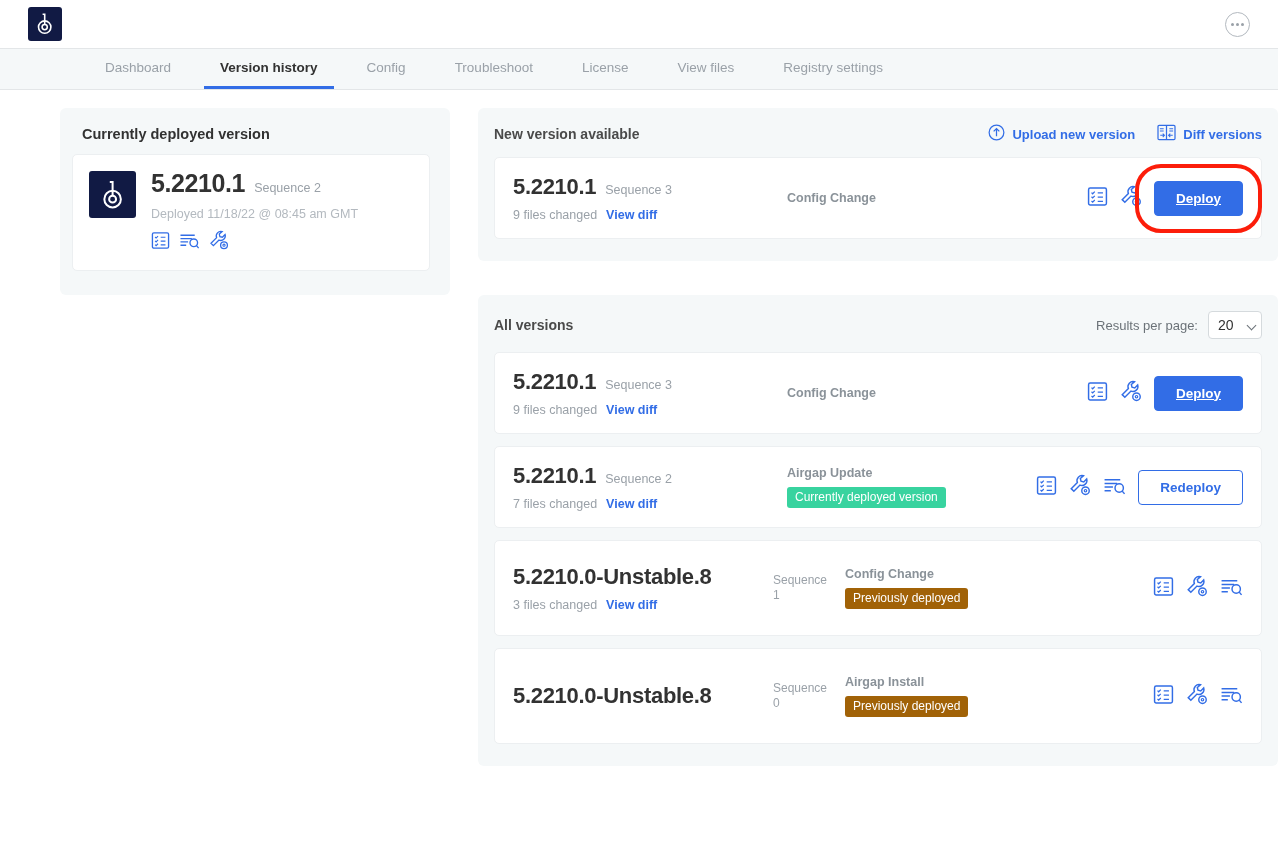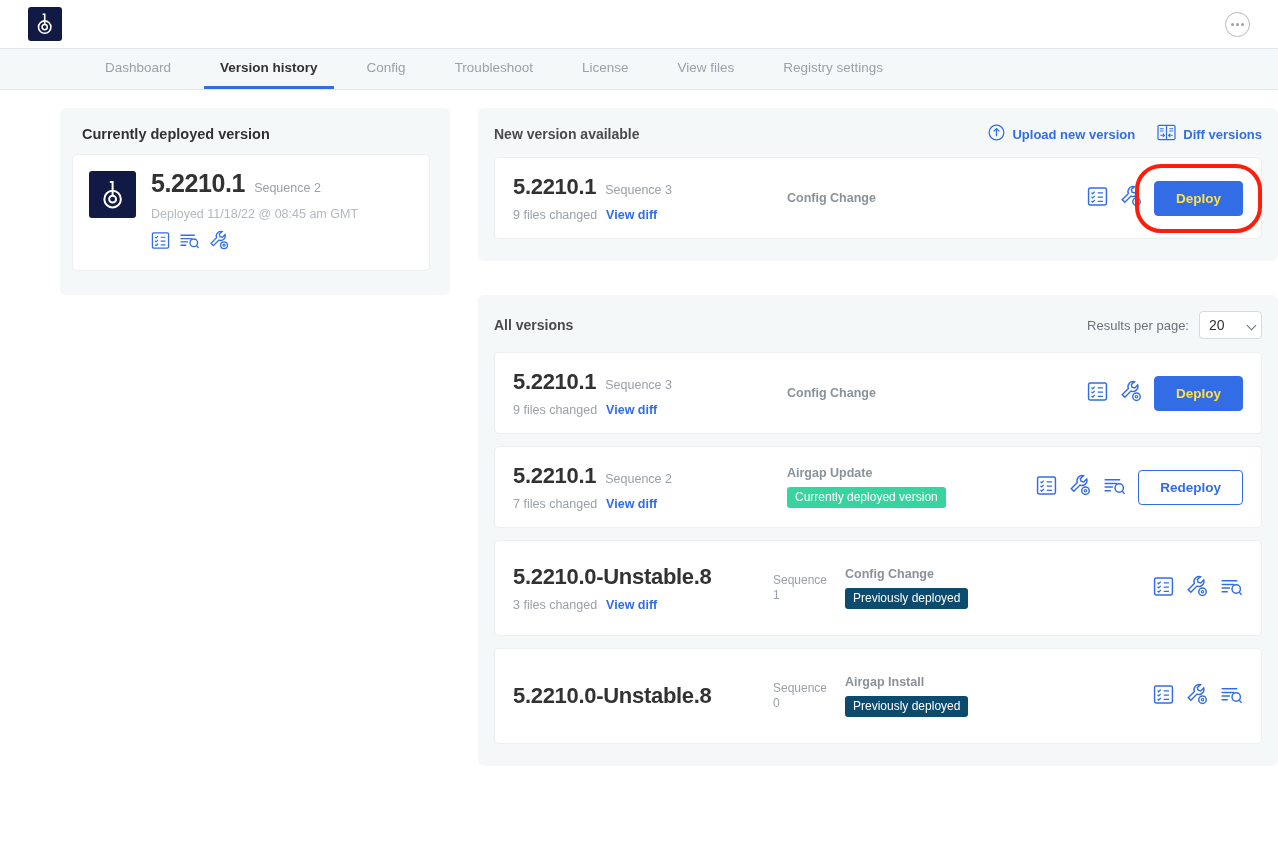--- a/index.html
+++ b/index.html
@@ -113,45 +113,45 @@
   .view-diff{ color:#326de6; font-weight:bold; }
   .col-seq{ width:58px; flex:none; font-size:12px; color:#9aa1a8; line-height:1.25; }
   .col-status{ flex:1 1 auto; padding-left:14px; }
   .status-type{ font-size:12.5px; color:#8a9299; font-weight:bold; }
   .badge{
     display:inline-block; margin-top:7px;
     padding:3px 8px 4px; border-radius:3px;
     font-size:12px; color:#ffffff;
   }
   .badge.green{ background:#38d39f; }
-  .badge.grey{ background:#0c4a6e; }
+  .badge.grey{ background:#a16207; }
   .col-actions{ display:flex; align-items:center; gap:12px; flex:none; }
 
   .btn{
     border-radius:4px; font-size:13.5px; font-weight:bold;
     padding:9px 21px; white-space:nowrap;
   }
-  .btn-primary{ background:#326de6; color:#fde047; border:1px solid #326de6; }
+  .btn-primary{ background:#326de6; color:#ffffff; border:1px solid #326de6;text-decoration:underline; }
   .btn-outline{ background:#fff; color:#326de6; border:1px solid #326de6; }
 
   .deploy-wrap{ position:relative; display:inline-block; }
   .hl-ring{
     position:absolute; left:-19px; top:-17px;
     width:calc(100% + 38px); height:calc(100% + 34px);
     border:4px solid #fc1d0a; border-radius:26px;
     pointer-events:none;
   }
 
   
   .allver-panel{ margin-top:34px; padding:16px 16px 22px 16px; }
   .rpp{ display:flex; align-items:center; gap:10px; font-size:13px; color:#6b7278; }
   .rpp select{
     font-family:"Liberation Sans", sans-serif;
     font-size:14px; color:#323232;
-    padding:5px 6px 5px 9px; width:63px;
+    padding:5px 6px 5px 9px; width:54px;
     border:1px solid #d5dadd; border-radius:4px;
     background:#fff; -webkit-appearance:none; appearance:none;
   }
   .sel-wrap{ position:relative; }
   .sel-wrap .chev{
     position:absolute; right:7px; top:11px;
     width:7px;height:7px;border-right:1.5px solid #6b7278;border-bottom:1.5px solid #6b7278;
     transform:rotate(45deg); pointer-events:none;
   }
   .rows{ display:flex; flex-direction:column; gap:12px; }

